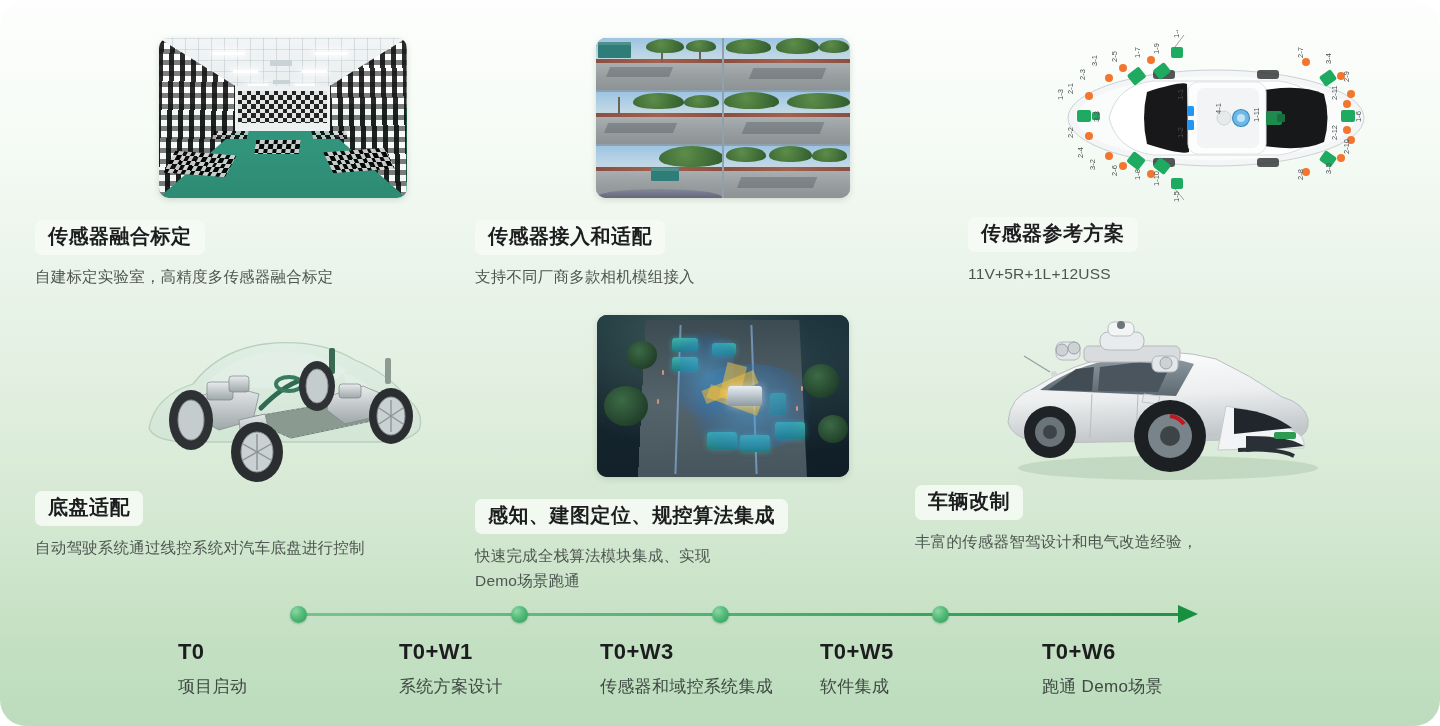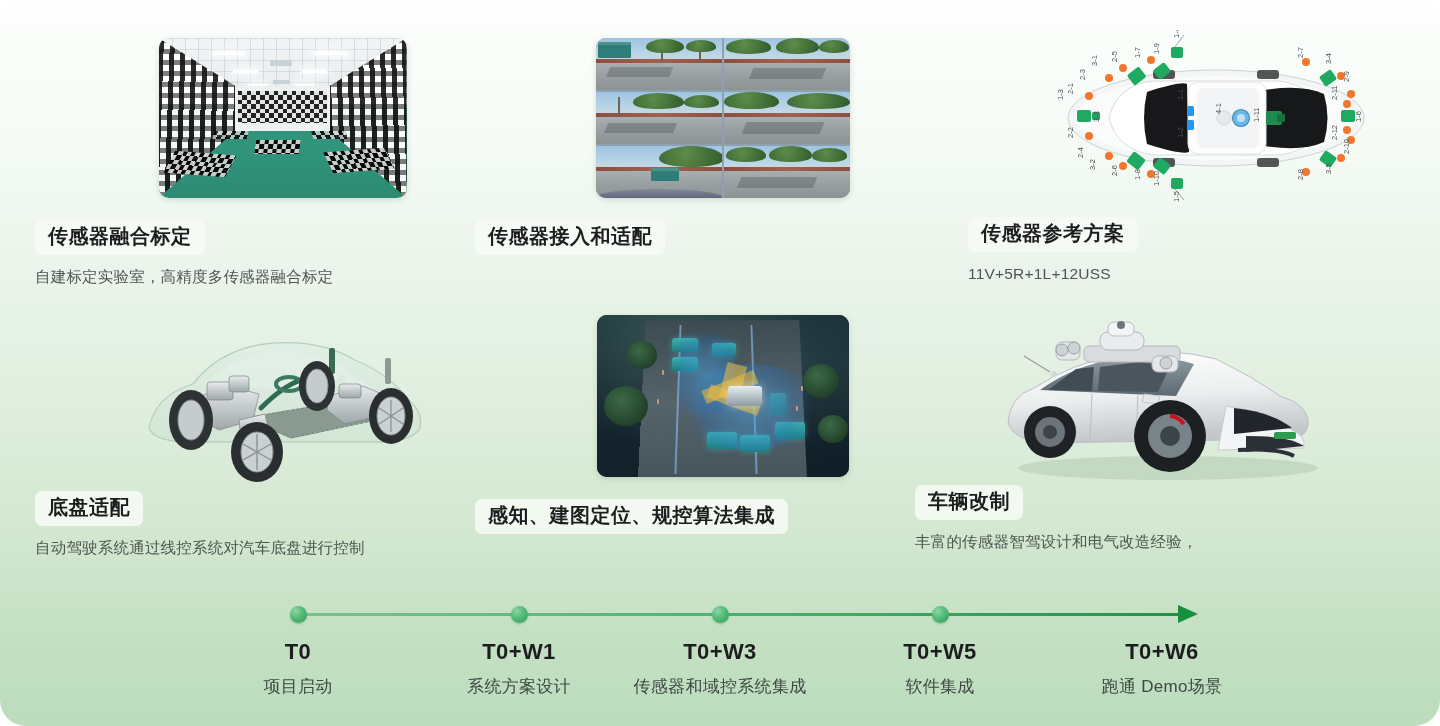--- a/index.html
+++ b/index.html
@@ -114,21 +114,21 @@
 
   
   .retro{width:350px;height:175px;background:transparent;}
 
   
   .timeline{position:absolute;left:0;top:598px;width:1440px;height:128px;}
   .tl-line{position:absolute;left:298px;top:15px;height:3px;width:886px;
     background:linear-gradient(90deg,#76c48e 0%,#4fb573 45%,#1f9444 100%);}
   .tl-arrow{position:absolute;left:1178px;top:7px;width:0;height:0;
     border-left:20px solid #17903f;border-top:9.5px solid transparent;border-bottom:9.5px solid transparent;}
-  .tl-node{position:absolute;top:0;transform:translateX(-50%);text-align:center;width:240px;}
+  .tl-node{position:absolute;top:0;transform:translateX(-50%);text-align:left;width:240px;}
   .tl-dot{width:17px;height:17px;border-radius:50%;margin:8px auto 0 auto;
     background:radial-gradient(circle at 34% 30%,#8fd6a5 0%,#57bd7c 40%,#2c9a52 100%);
     box-shadow:0 1px 2px rgba(30,110,60,.35);}
   .tl-major{margin-top:16px;font-size:22px;font-weight:700;color:#1d1d1f;letter-spacing:.4px;}
   .tl-minor{margin-top:10px;font-size:17px;color:#3f4a43;letter-spacing:.3px;}
 </style>
 </head>
 <body>
 
 <div id="stage">
@@ -219,20 +219,21 @@
           <div class="curb" style="bottom:52%;"></div>
           <div class="tree" style="left:2%;top:2%;width:32%;height:28%;"></div>
           <div class="tree" style="left:36%;top:0%;width:34%;height:30%;"></div>
           <div class="tree" style="left:70%;top:4%;width:28%;height:26%;"></div>
           <div class="shadow" style="left:12%;top:60%;width:60%;height:22%;"></div>
         </div>
       </div>
       <div style="margin-top:22px;">
         <span class="pill">传感器接入和适配</span>
       </div>
+      <div class="desc">支持不同厂商多款相机模组接入</div>
     </div>
 
     <div class="card" style="left:968px;top:30px;width:495px;">
       <div class="thumb sensors">
         <svg width="330" height="175" viewBox="0 0 330 175">
 
           <g>
             <ellipse cx="165" cy="88" rx="148" ry="48" fill="#f3f5f6" stroke="#c9d2d4" stroke-width="1"></ellipse>
             <ellipse cx="165" cy="88" rx="140" ry="42" fill="#fafbfb"></ellipse>
             <path d="M58 88 q8 -33 44 -37 l126 0 q38 5 46 37 q-8 32 -46 37 l-126 0 q-36 -5 -44 -37z" fill="#ffffff" stroke="#d6dcdd" stroke-width="1"></path>
@@ -433,20 +434,24 @@
         <div class="beam" style="left:50%;top:30%;width:20px;height:36px;transform:rotate(14deg);"></div>
         <div class="ego" style="left:52%;top:44%;width:34px;height:20px;"></div>
         <div class="ped" style="left:26%;top:34%;"></div>
         <div class="ped" style="left:24%;top:52%;"></div>
         <div class="ped" style="left:79%;top:56%;"></div>
         <div class="ped" style="left:81%;top:44%;"></div>
       </div>
       <div style="margin-top:22px;">
         <span class="pill">感知、建图定位、规控算法集成</span>
       </div>
+      <div class="desc">
+        <div>快速完成全栈算法模块集成、实现</div>
+        <div>Demo场景跑通</div>
+      </div>
     </div>
 
     <div class="card" style="left:915px;top:310px;width:495px;">
       <div class="thumb retro">
         <svg width="350" height="175" viewBox="0 0 350 175">
           <defs>
             <linearGradient id="body" x1="0" y1="0" x2="0.2" y2="1">
               <stop offset="0%" stop-color="#ffffff"></stop>
                 <stop offset="55%" stop-color="#eceeef"></stop>
               <stop offset="100%" stop-color="#c2c7ca"></stop>

